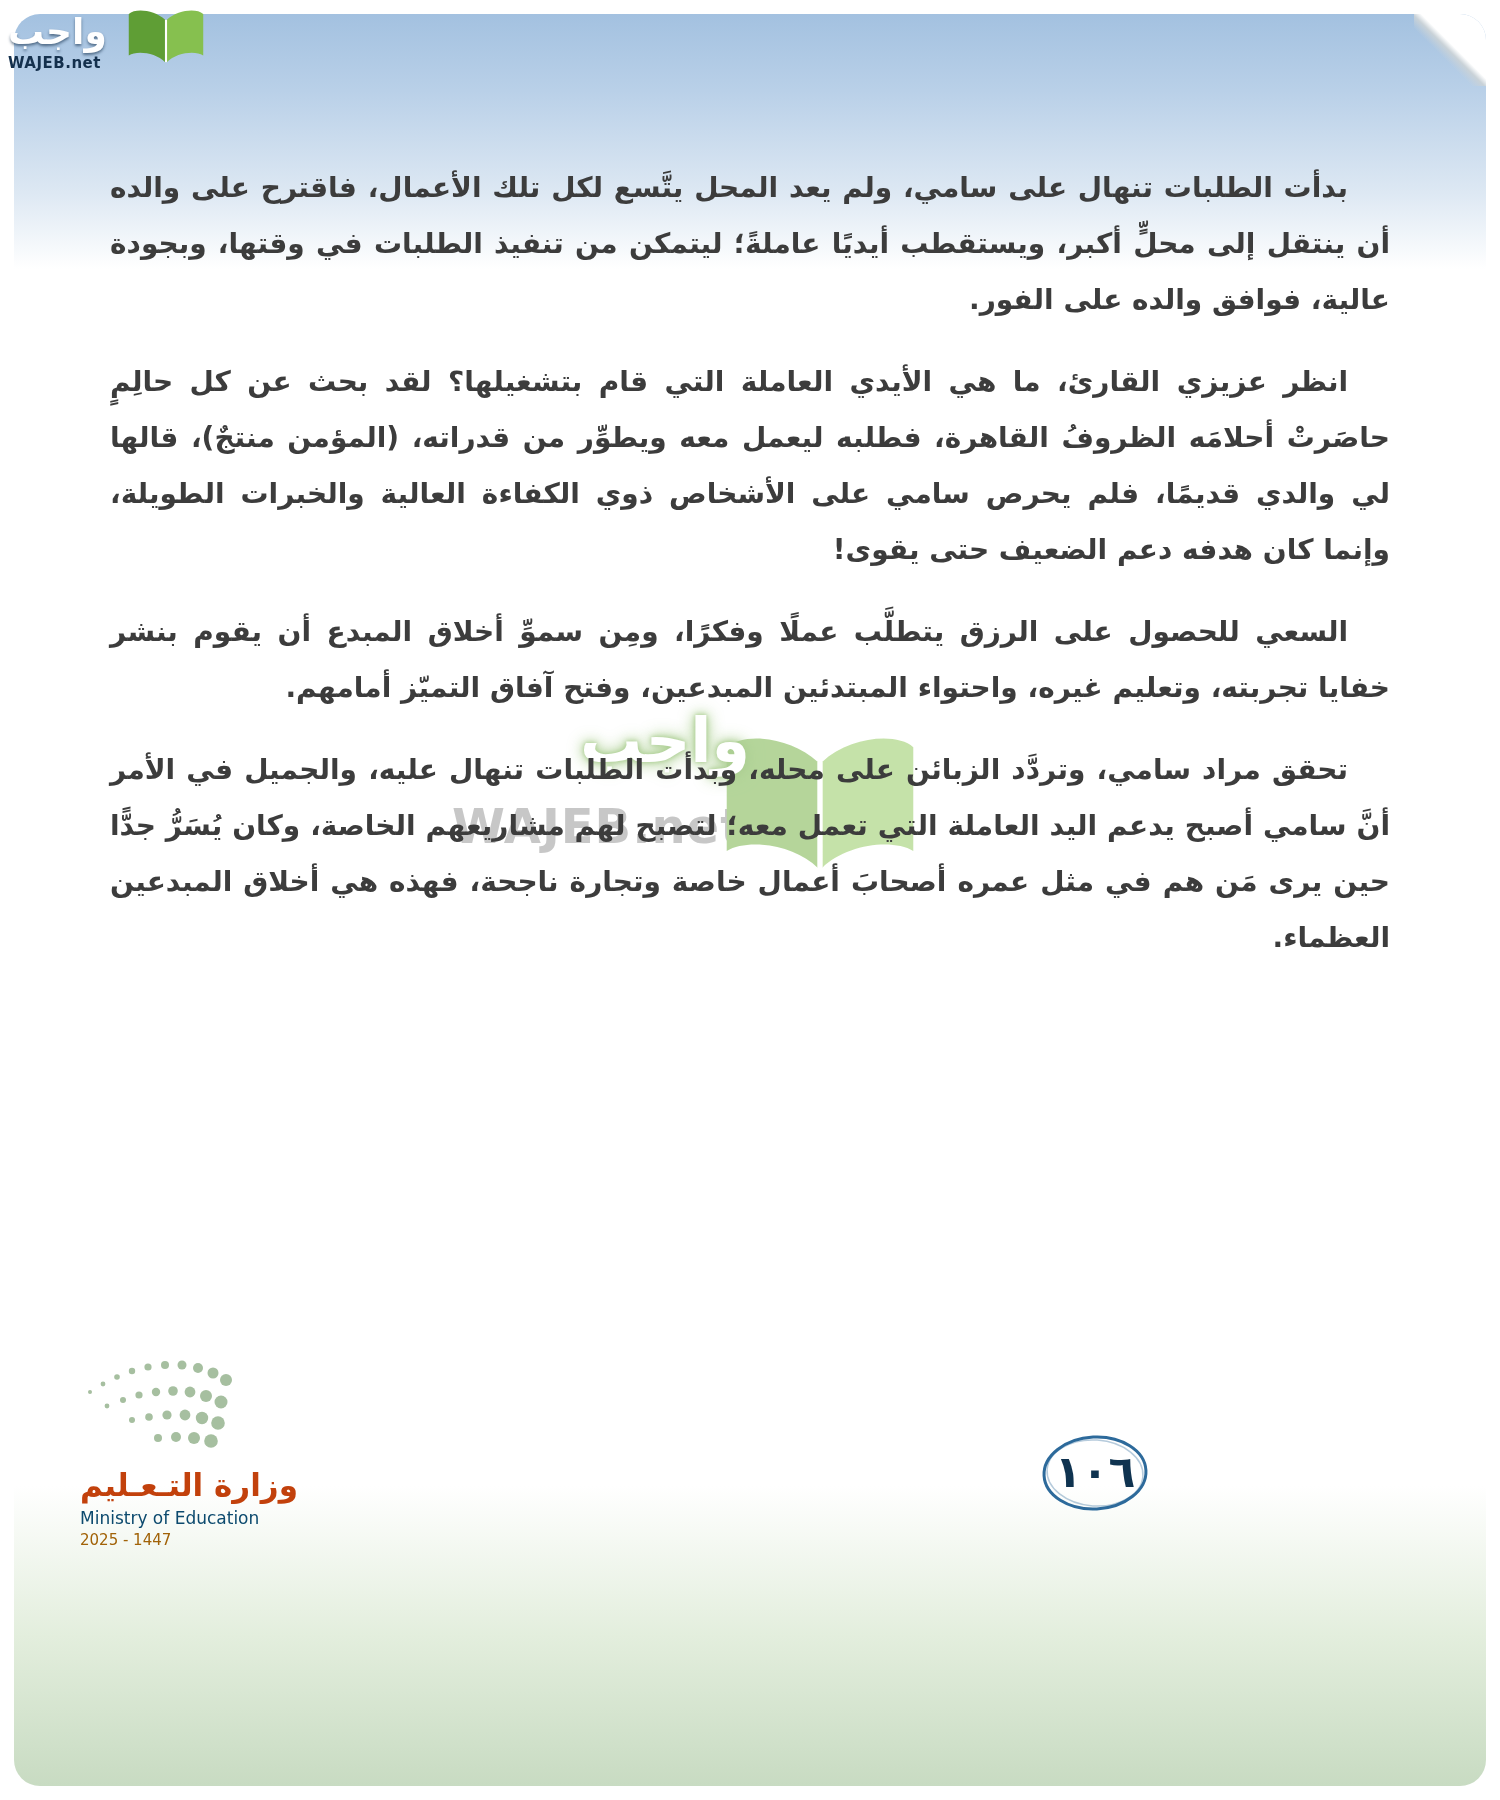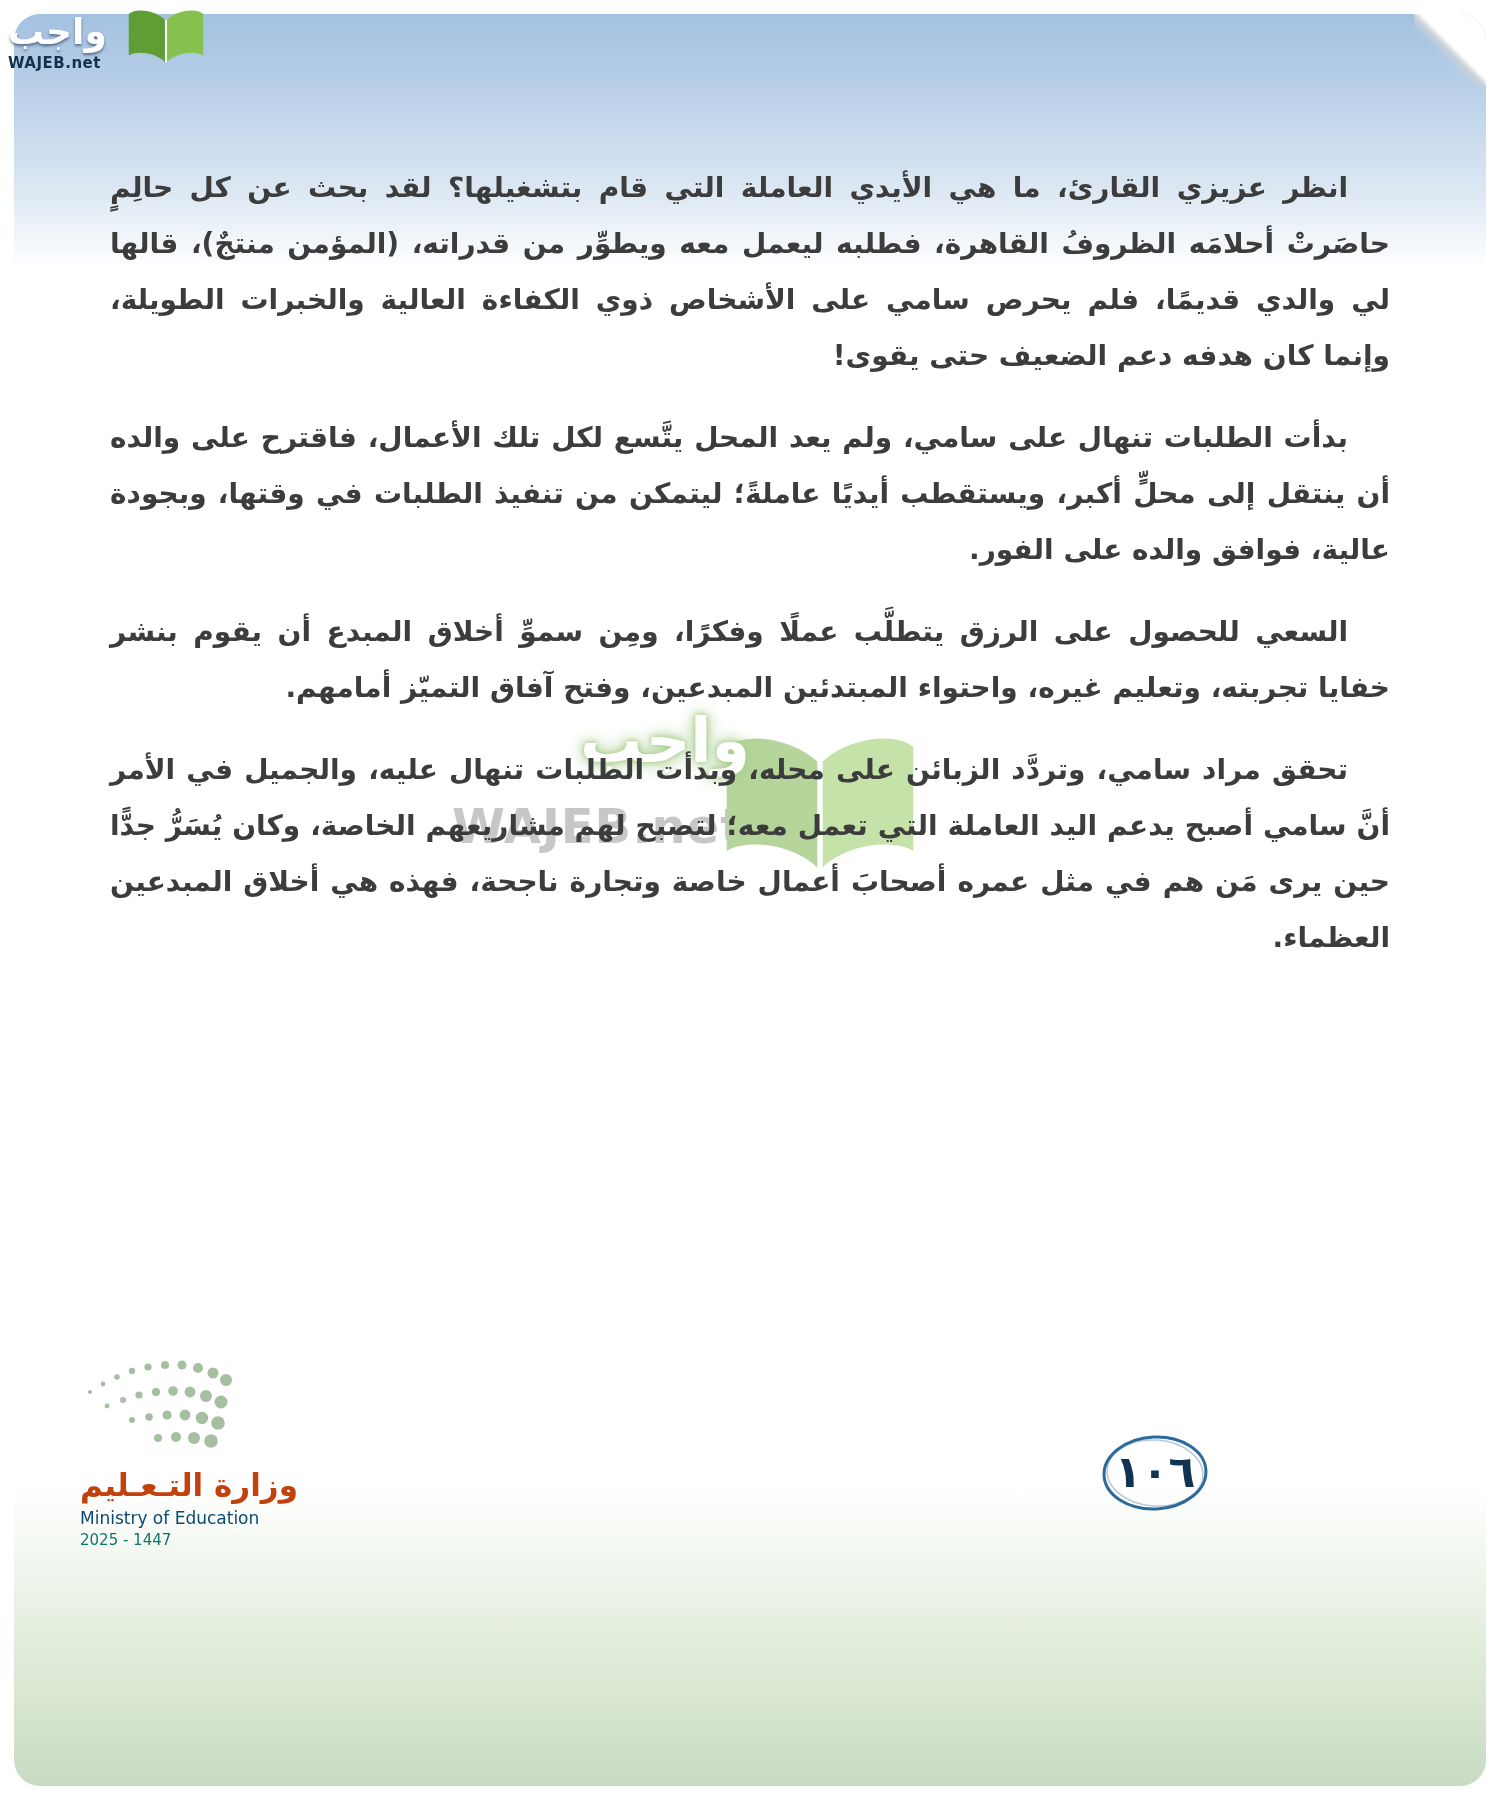--- a/index.html
+++ b/index.html
@@ -57,43 +57,43 @@
     text-shadow:0 0 10px #6aa83c, 0 0 4px #6aa83c, 0 0 18px #6aa83c;
   }
   .wm-book { position:absolute; right:6px; top:28px; width:212px; height:170px; }
   .wm-en { position:absolute; left:0; top:96px; font-size:48px; font-weight:bold; color:#9b9b9b; letter-spacing:1px; }
 
   
   .moe { position:absolute; left:66px; top:1328px; z-index:2; }
   .moe-dots { width:200px; height:115px; display:block; margin:0 0 10px -4px; }
   .moe-ar { font-size:31px; font-weight:bold; color:#c2410c; direction:rtl; text-align:left; }
   .moe-en { font-size:17px; color:#0c4a6e; margin-top:5px; }
-  .moe-years { font-size:15px; color:#0f766e; margin-top:3px; }
+  .moe-years { font-size:15px; color:#a16207; margin-top:3px; }
 
   
-  .pagenum { position:absolute; left:1084px; top:1412px; width:114px; height:94px; z-index:2; }
+  .pagenum { position:absolute; left:1024px; top:1412px; width:114px; height:94px; z-index:2; }
   .pagenum svg { position:absolute; left:0; top:0; }
   .pagenum span {
     position:absolute; left:0; top:0; right:0; bottom:0;
     display:flex; align-items:center; justify-content:center;
     font-size:44px; font-weight:bold; color:#0f3350; padding-bottom:4px;
   }
 </style>
 </head>
 <body>
 
 <div class="page">
   <div class="sheet">
     <div class="top-grad"></div>
     <div class="bottom-grad"></div>
     <div class="curl"></div>
 
     <div class="content">
+      <p>بدأت الطلبات تنهال على سامي، ولم يعد المحل يتَّسع لكل تلك الأعمال، فاقترح على والده أن ينتقل إلى محلٍّ أكبر، ويستقطب أيديًا عاملةً؛ ليتمكن من تنفيذ الطلبات في وقتها، وبجودة عالية، فوافق والده على الفور.</p>
       <p>انظر عزيزي القارئ، ما هي الأيدي العاملة التي قام بتشغيلها؟ لقد بحث عن كل حالِمٍ حاصَرتْ أحلامَه الظروفُ القاهرة، فطلبه ليعمل معه ويطوِّر من قدراته، (المؤمن منتجٌ)، قالها لي والدي قديمًا، فلم يحرص سامي على الأشخاص ذوي الكفاءة العالية والخبرات الطويلة، وإنما كان هدفه دعم الضعيف حتى يقوى!</p>
-      <p>بدأت الطلبات تنهال على سامي، ولم يعد المحل يتَّسع لكل تلك الأعمال، فاقترح على والده أن ينتقل إلى محلٍّ أكبر، ويستقطب أيديًا عاملةً؛ ليتمكن من تنفيذ الطلبات في وقتها، وبجودة عالية، فوافق والده على الفور.</p>
       <p>السعي للحصول على الرزق يتطلَّب عملًا وفكرًا، ومِن سموِّ أخلاق المبدع أن يقوم بنشر خفايا تجربته، وتعليم غيره، واحتواء المبتدئين المبدعين، وفتح آفاق التميّز أمامهم.</p>
       <p>تحقق مراد سامي، وتردَّد الزبائن على محله، وبدأت الطلبات تنهال عليه، والجميل في الأمر أنَّ سامي أصبح يدعم اليد العاملة التي تعمل معه؛ لتصبح لهم مشاريعهم الخاصة، وكان يُسَرُّ جدًّا حين يرى مَن هم في مثل عمره أصحابَ أعمال خاصة وتجارة ناجحة، فهذه هي أخلاق المبدعين العظماء.</p>
     </div>
 
     <div class="watermark">
       <span class="wm-en">WAJEB.net</span>
       <svg class="wm-book" viewBox="0 0 100 78" aria-hidden="true">
         <path d="M49 14 C36 2, 14 0, 6 7 L6 56 C16 50, 38 53, 49 64 Z" fill="#79b449"></path>
         <path d="M51 14 C64 2, 86 0, 94 7 L94 56 C84 50, 62 53, 51 64 Z" fill="#97cb63"></path>
         <path d="M50 14 L50 64" stroke="#ffffff" stroke-width="2.5"></path>

